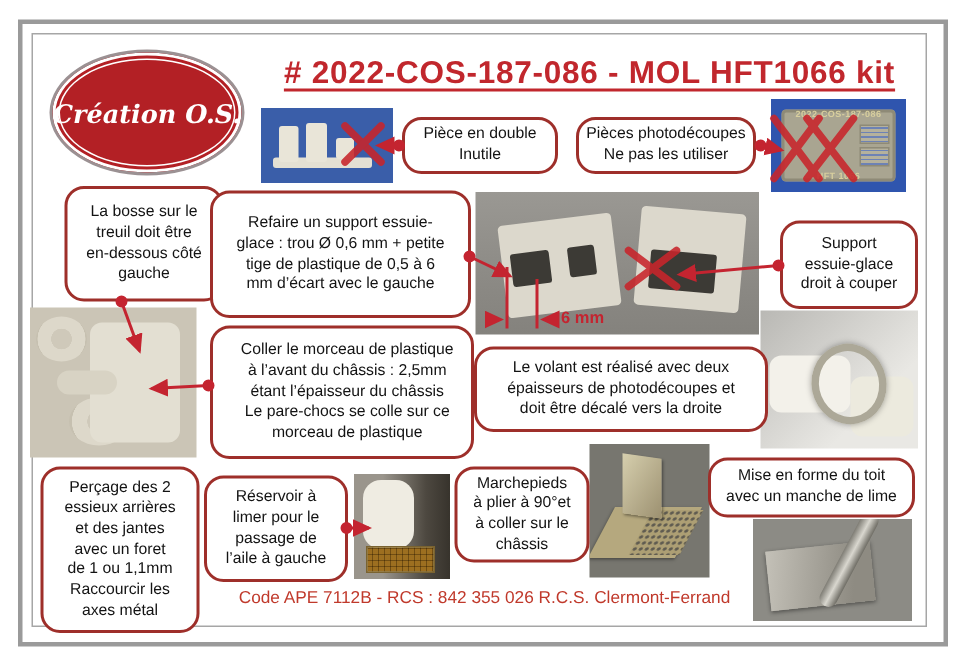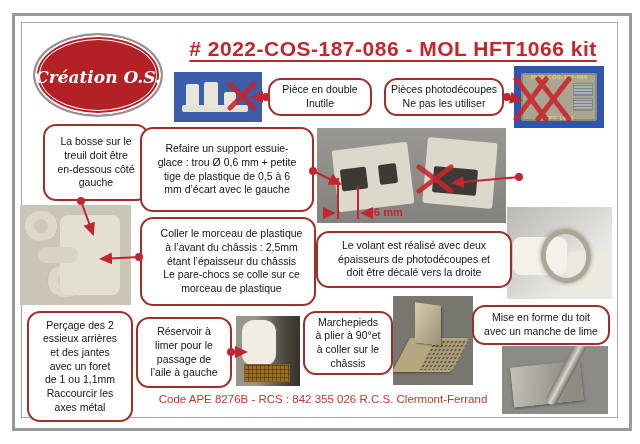--- a/index.html
+++ b/index.html
@@ -157,20 +157,23 @@
   <div class="callout" style="left:384px;top:78px;width:120px;height:38px;">Pièces photodécoupes
 Ne pas les utiliser</div>
   <div class="callout" style="left:30px;top:124px;width:106px;height:77px;margin-left:13px;">La bosse sur le
 treuil doit être
 en-dessous côté
 gauche</div>
   <div class="callout" style="left:140px;top:127px;width:174px;height:85px;">Refaire un support essuie-
 glace : trou Ø 0,6 mm + petite
 tige de plastique de 0,5 à 6
 mm d’écart avec le gauche</div>
+  <div class="callout" style="left:520px;top:147px;width:92px;height:59px;">Support
+essuie-glace
+droit à couper</div>
   <div class="callout" style="left:140px;top:217px;width:176px;height:89px;padding-left:11px;">Coller le morceau de plastique
 à l’avant du châssis : 2,5mm
 étant l’épaisseur du châssis
 Le pare-chocs se colle sur ce
 morceau de plastique</div>
   <div class="callout" style="left:316px;top:231px;width:196px;height:57px;">Le volant est réalisé avec deux
 épaisseurs de photodécoupes et
 doit être décalé vers la droite</div>
   <div class="callout" style="left:27px;top:311px;width:106px;height:111px;">Perçage des 2
 essieux arrières
@@ -186,21 +189,21 @@
   <div class="callout" style="left:303px;top:311px;width:90px;height:64px;">Marchepieds
 à plier à 90°et
 à coller sur le
 châssis</div>
   <div class="callout" style="left:472px;top:305px;width:138px;height:40px;">Mise en forme du toit
 avec un manche de lime</div>
 
   <div class="measure-label">6 mm</div>
 
   <div class="footer">
-    <div>Code APE 8276B - RCS : 842 355 026 R.C.S. Clermont-Ferrand</div>
+    <div>Code APE 7112B - RCS : 842 355 026 R.C.S. Clermont-Ferrand</div>
   </div>
 
   <svg class="overlay" width="640" height="444" viewBox="0 0 640 444">
     <defs>
       <marker id="ah" markerWidth="8" markerHeight="8" refX="5.5" refY="3" orient="auto">
         <path d="M0,0 L6.5,3 L0,6 z" fill="#c42430"></path>
       </marker>
     </defs>
     <g stroke="#c42430" stroke-width="2" fill="#c42430">
       <circle cx="266" cy="97" r="3"></circle>

